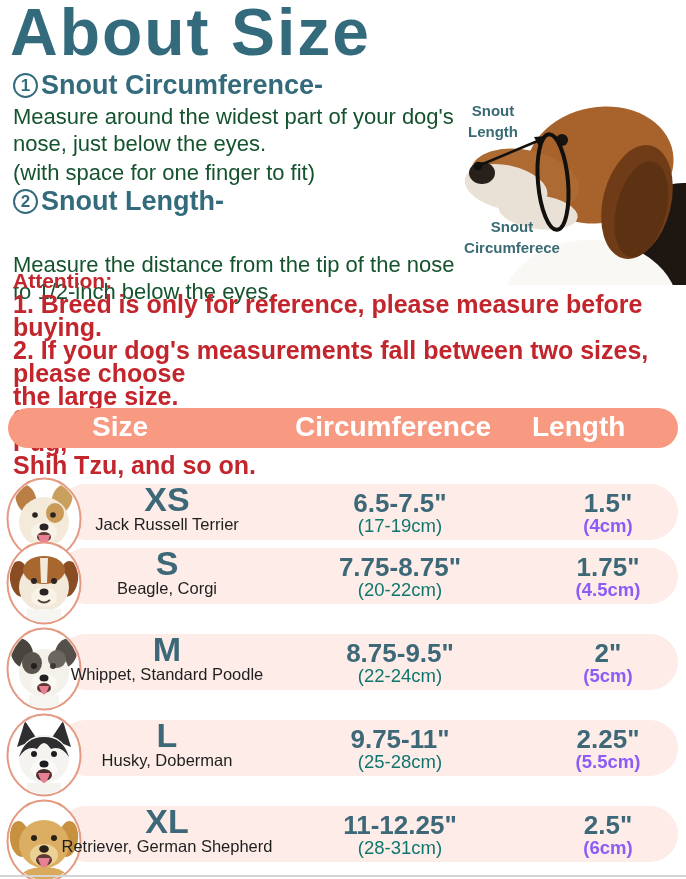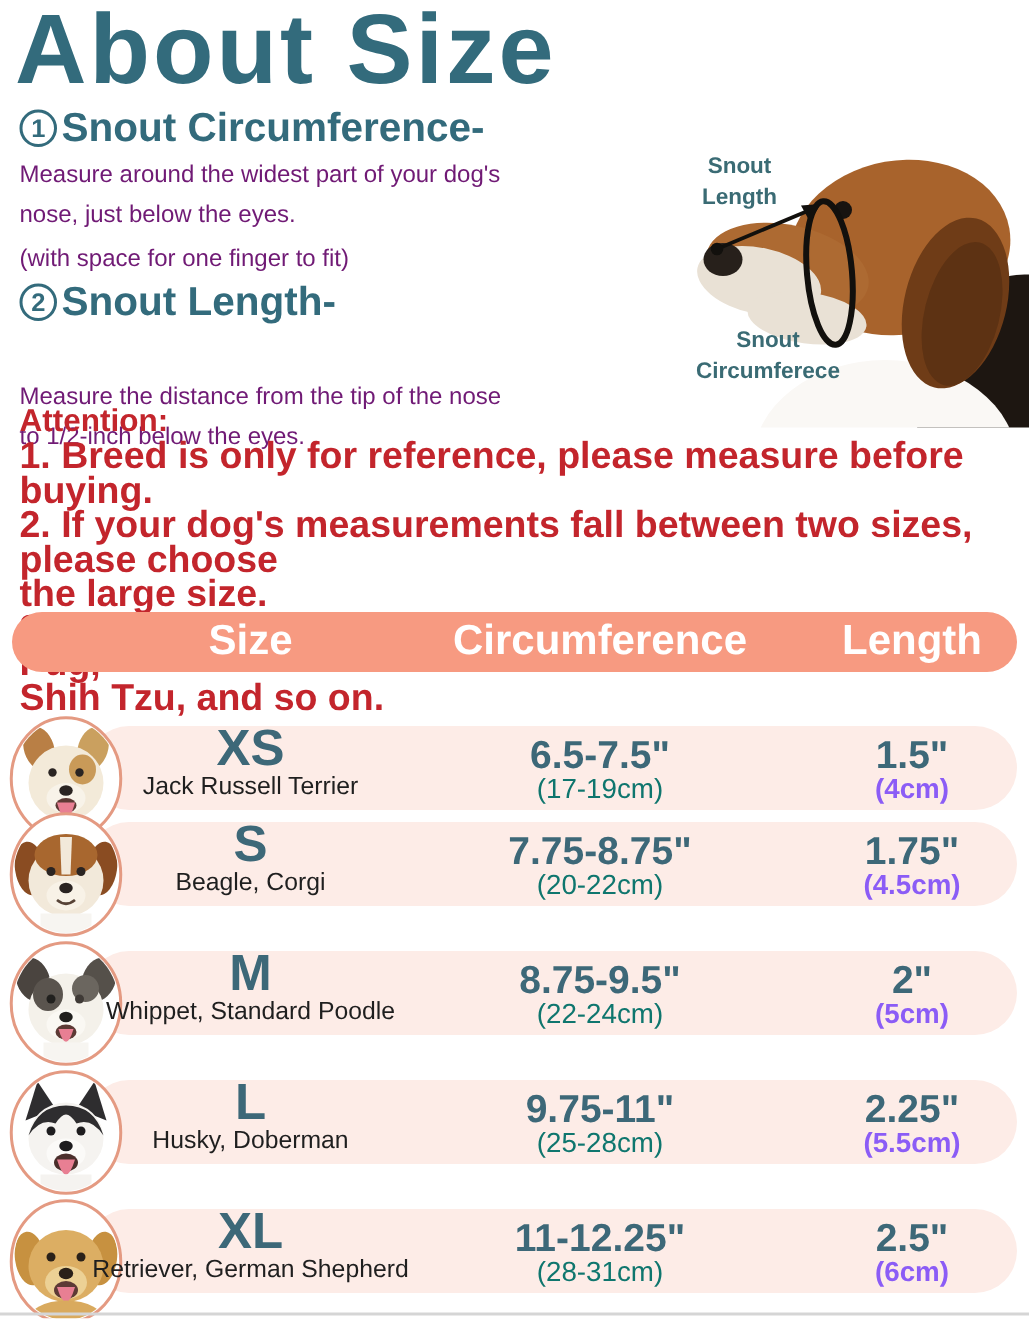--- a/index.html
+++ b/index.html
@@ -21,21 +21,21 @@
     display:flex; align-items:center; gap:3px;
   }
   .sec1-heading { top:70px; }
   .sec2-heading { top:186px; }
   .circ-num {
     display:inline-block; width:25px; height:25px; border:2.5px solid #336b7c;
     border-radius:50%; text-align:center; line-height:21px; font-size:17px;
     font-weight:700; color:#336b7c; flex:0 0 auto;
   }
   .body-text {
-    left:13px; font-size:16px; color:#701a75; line-height:27px;
+    left:13px; font-size:22px; color:#14532d; line-height:27px;
   }
   .sec1-body { top:103px; }
   .sec1-note { top:159px; }
   .sec2-body { top:214px;margin-top:37px; }
 
   .attention { left:13px; top:268px; width:668px; color:#c3252c; }
   .attention-heading { font-size:21px; font-weight:700; line-height:25px; }
   .attention-item { font-size:25px; font-weight:700; line-height:23px; }
 
   
@@ -46,21 +46,21 @@
     font-weight:700; font-size:15px; line-height:21px;
   }
   .label-length { left:12px; top:30px; width:82px; }
   .label-circ  { left:4px; top:146px; width:136px; }
 
   
   .thead {
     left:8px; top:408px; width:670px; height:40px;
     background:#f79a81; border-radius:21px;
   }
-  .th { position:absolute; top:411px; text-align:center; color:#ffffff;
+  .th { position:absolute; top:411px; color:#ffffff;
         font-size:28px; font-weight:700; }
   .th-size   { left:92px;  width:150px; }
   .th-circ   { left:295px; width:210px; }
   .th-length { left:532px; width:152px; }
 
   .row { position:absolute; left:0; width:686px; height:86px; }
   .r0 { top:484px; } .r1 { top:548px; } .r2 { top:634px; }
   .r3 { top:720px; } .r4 { top:806px; }
   .row .bar {
     position:absolute; left:58px; width:620px; top:0; height:56px;

